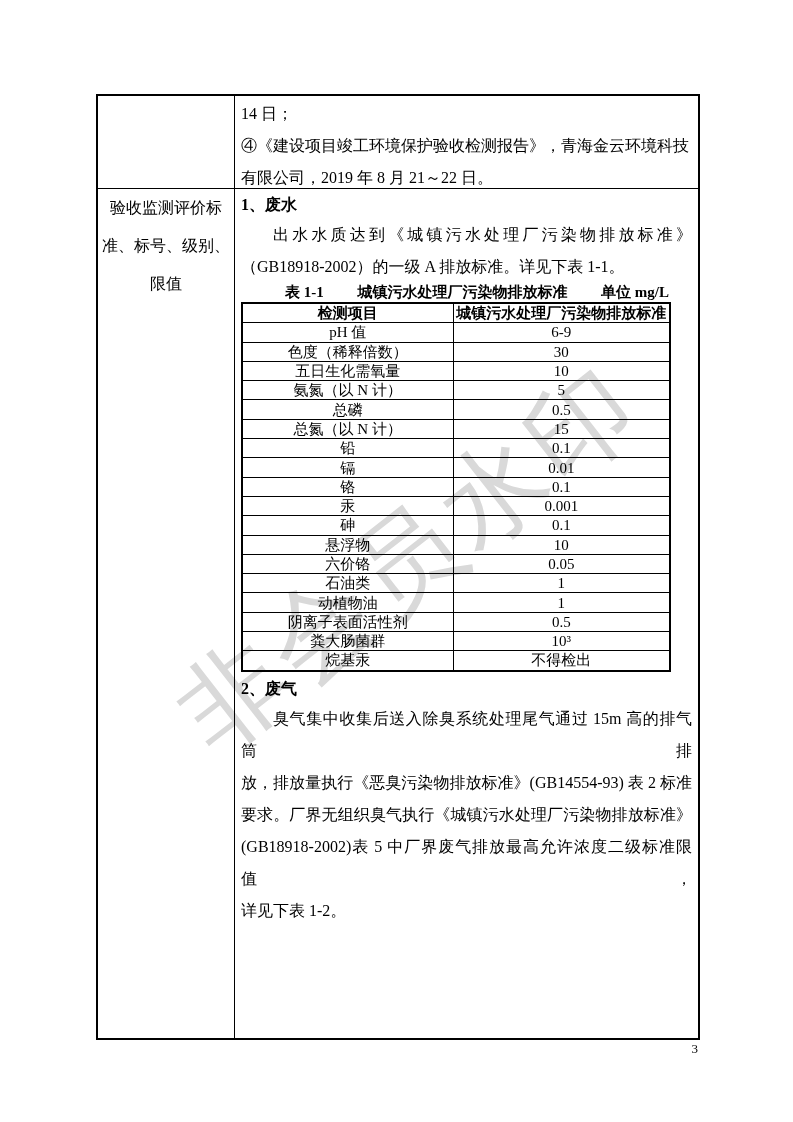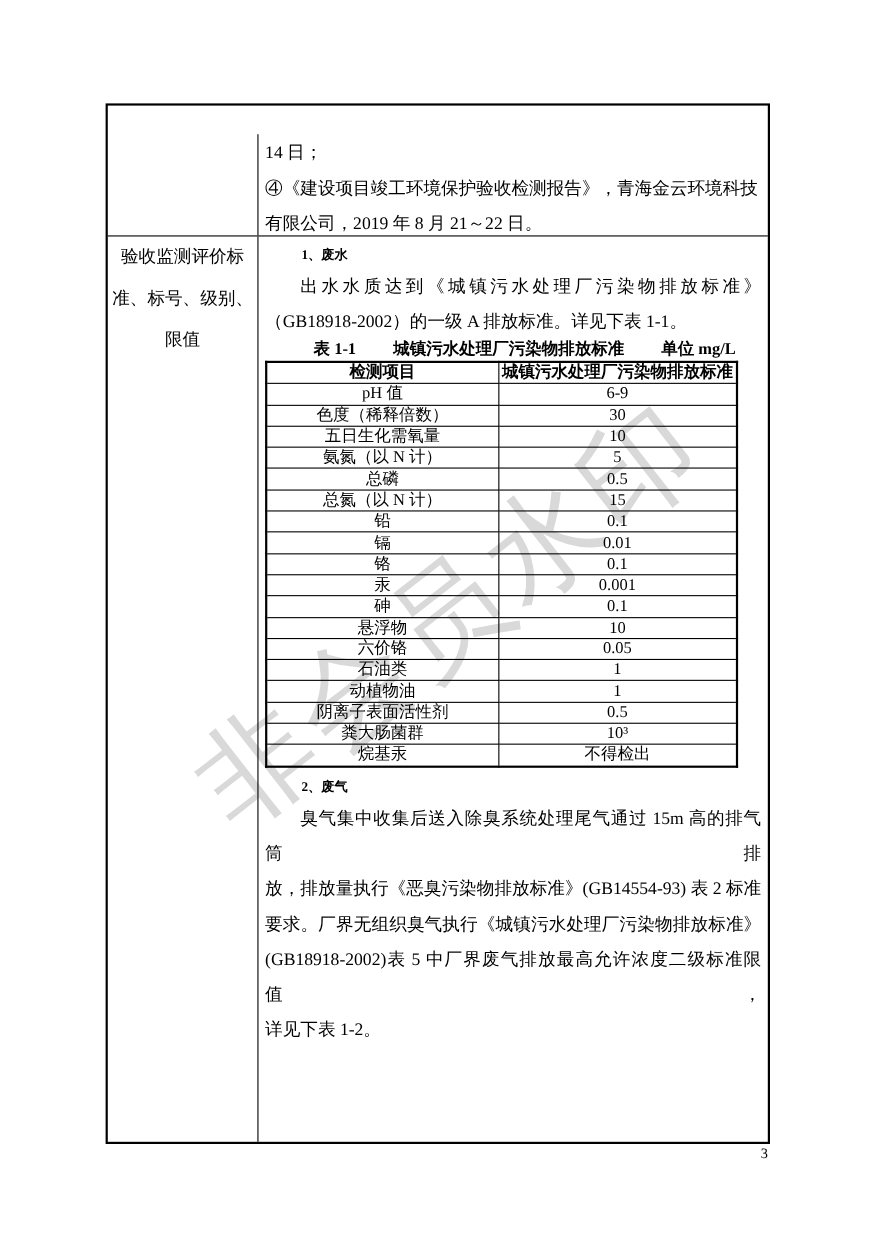--- a/index.html
+++ b/index.html
@@ -37,21 +37,20 @@
     border: 2px solid #000;
     display: flex; flex-direction: column;
     z-index: 1;
     background: transparent;
   }
   .row1 {
     height: 92px;
     border-bottom: 1px solid #000;
     display: flex;
     flex: none;
-    margin-top: 26px;
   }
   .row2 { flex: 1; display: flex; min-height: 0; }
   .cell-left {
     width: 136px; flex: none;
     border-right: 1px solid #000;
   }
   .row2 .cell-left {
     display: flex; flex-direction: column;
     align-items: center; 
     text-align: center;
@@ -62,24 +61,23 @@
   }
 
   .row1 .cell-right { font-size: 16px; line-height: 32px; }
   .row1 .line { text-align: left; }
 
   .left-label { font-size: 16px; line-height: 38px; }
   .left-label .line { white-space: nowrap; }
 
   .sec-heading {
     font-weight: bold;
-    font-size: 12px;
+    font-size: 16px;
     line-height: 28px;
     white-space: nowrap;
-    margin-left: 33px;
   }
 
   .para { font-size: 16px; line-height: 32px; }
   .para .line { min-height: 32px; }
 
   .para-s1 .line:first-child {
     text-indent: 2em;
     text-align: justify;
     text-align-last: justify;
     text-justify: inter-character;

